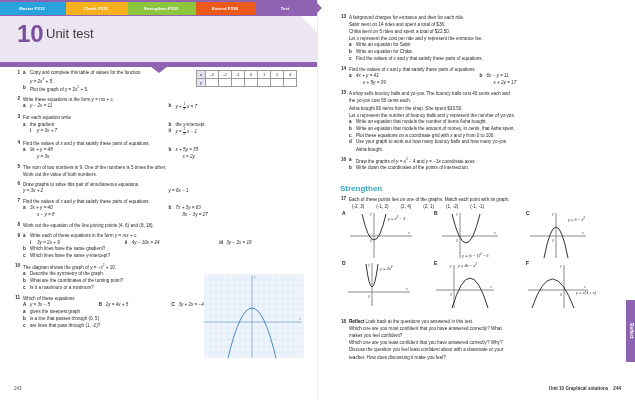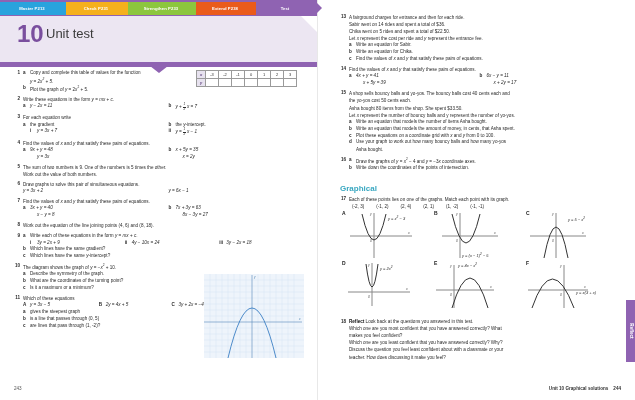--- a/index.html
+++ b/index.html
@@ -593,21 +593,21 @@
             </div>
           <div class="sub">
               <div class="sublab">b</div>
               <div class="subtxt">Write down the coordinates of the points of intersection.</div>
             </div>
         </div>
       </div>
 
     </div>
 
-    <div class="challenge-head">Graphical</div>
+    <div class="challenge-head">Strengthen</div>
 
     <div class="chal-list">
       <div class="q">
         <div class="qnum">17</div>
         <div class="qbody">
           <div class="qline">Each of these points lies on one of the graphs. Match each point with its graph.</div>
           <div class="pt-row">
             <div>(-2, 3)</div>
             <div>(-1, 2)</div>
             <div>(2, 4)</div>

